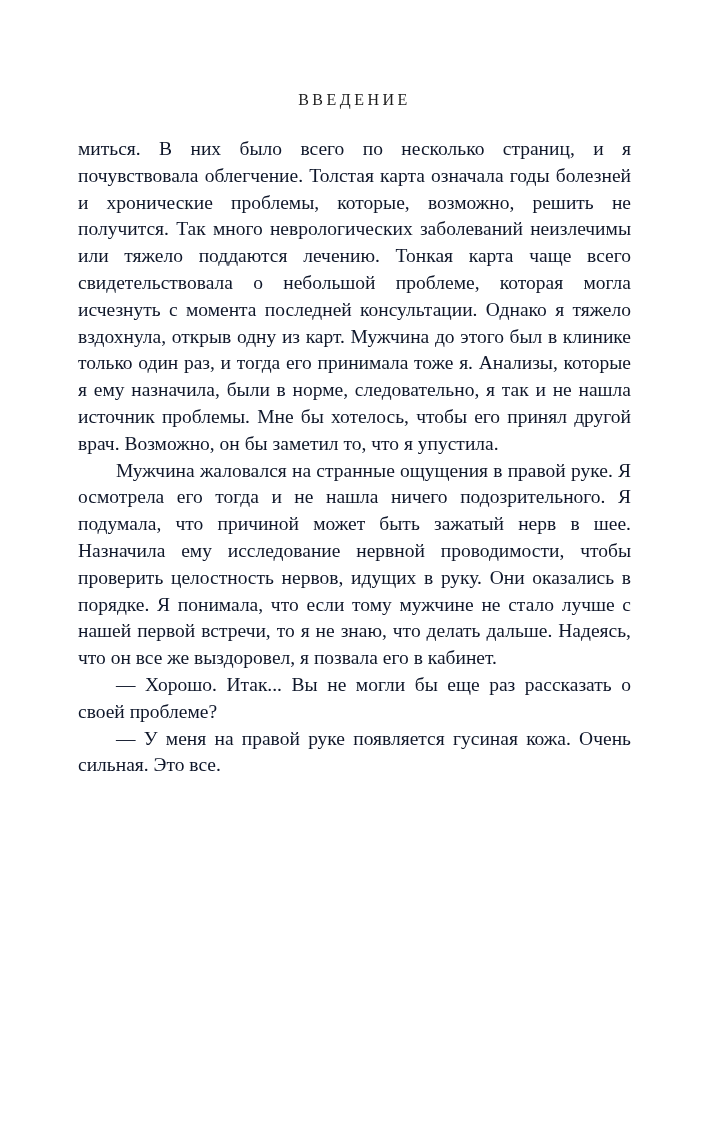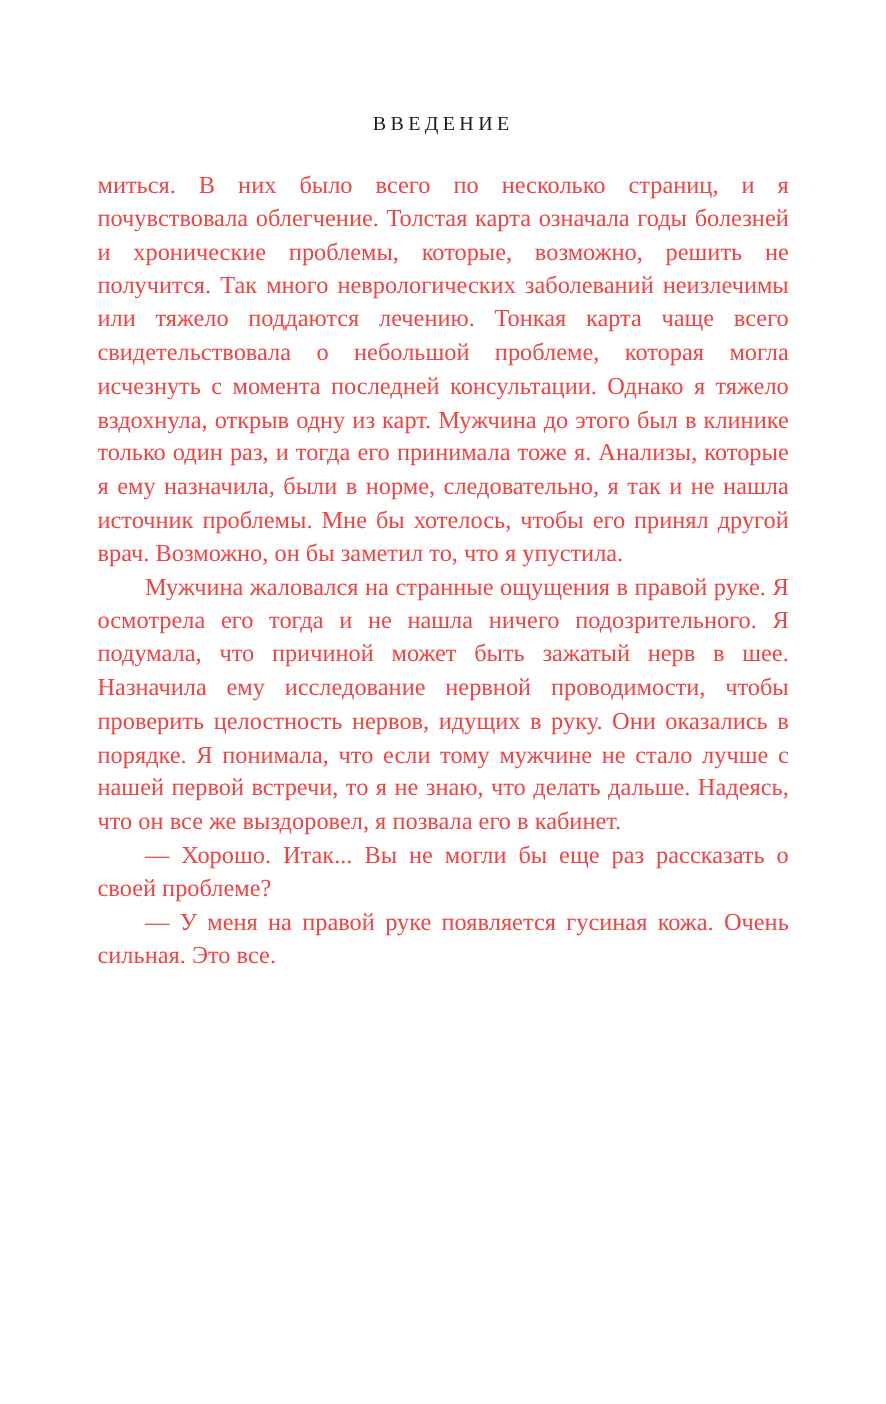--- a/index.html
+++ b/index.html
@@ -27,21 +27,21 @@
     color: #1b1b1b;
   }
   .body-text {
     position: absolute;
     top: 136px;
     left: 78px;
     width: 553px;
     font-size: 19.5px;
     line-height: 26.8px;
     text-align: justify;
-    color: #ef4444;
+    color: #0f172a;
   }
   .para {
     margin: 0;
     padding: 0;
     text-indent: 38px;
   }
   .para.no-indent {
     text-indent: 0;
   }
   .page-footer {

